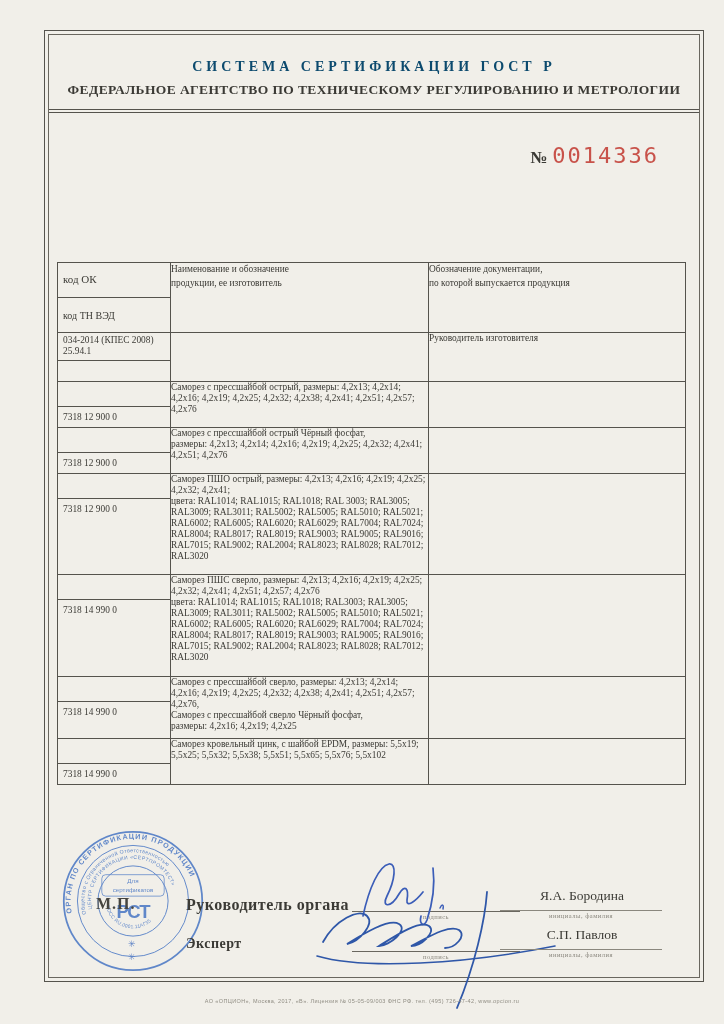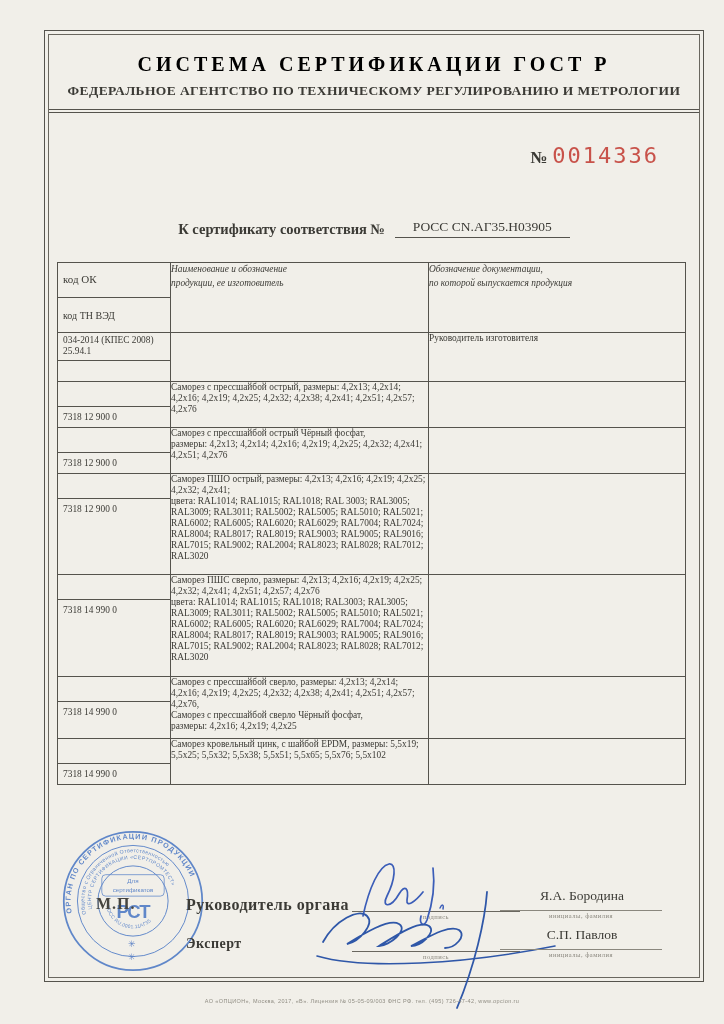--- a/index.html
+++ b/index.html
@@ -16,21 +16,21 @@
   .frame-inner{
     position:absolute;left:3px;top:3px;right:3px;bottom:3px;
     border:1px solid #6a675f;
   }
   .header-box{
     position:absolute;left:0;top:0;width:100%;height:74px;
     border-bottom:4px double #55534d;
     text-align:center;
   }
   .header-line1{
-    margin-top:18px;font-size:20px;font-weight:bold;letter-spacing:4px;color:#000000;
+    margin-top:24px;font-size:14px;font-weight:bold;letter-spacing:4px;color:#0c4a6e;
   }
   .header-line2{
     margin-top:7px;font-size:13.5px;font-weight:bold;letter-spacing:0.4px;color:#3b3a35;
   }
   .serial{
     position:absolute;right:40px;top:108px;white-space:nowrap;
   }
   .serial .no{font-size:17px;font-weight:bold;color:#3b3a35;margin-right:5px;}
   .serial .digits{
     font-family:"DejaVu Sans Mono",monospace;font-size:22px;letter-spacing:2px;
@@ -59,21 +59,21 @@
     border-collapse:collapse;table-layout:fixed;
   }
   table.products td,table.products th{
     border:1px solid #55534d;vertical-align:top;padding:0;
     font-size:9.4px;font-weight:normal;text-align:left;color:#3b3a35;
   }
   col.c1{width:113px;}col.c2{width:258px;}col.c3{width:257px;}
   .cell-pad{padding:2px 5px;white-space:pre-line;line-height:1.17;}
   .hdr-c2,.hdr-c3{
     text-align:center;vertical-align:middle;font-weight:bold;font-size:10.5px;
-    white-space:pre-line;line-height:1.45;font-style:italic;
+    white-space:pre-line;line-height:1.45;
   }
   .c1wrap{display:flex;flex-direction:column;min-height:100%;height:100%;}
   .c1top{min-height:20px;border-bottom:1px solid #55534d;padding:2px 5px;white-space:pre-line;line-height:1.2;}
   .c1bot{flex:1;display:flex;align-items:center;padding:2px 5px;min-height:16px;}
   .hdr-c1 .c1top{min-height:30px;font-size:11px;display:flex;align-items:center;}
   .hdr-c1 .c1bot{min-height:30px;font-size:10px;}
   tr.rA{height:43px;}tr.rB{height:42px;}tr.rC{height:33px;}
   tr.rD{height:101px;}tr.rE{height:102px;}tr.rF{height:62px;}tr.rG{height:41px;}
   .docs-cell{padding:4px 6px;font-size:9px;}
   .sign-block{position:absolute;left:0;top:0;width:724px;height:1024px;pointer-events:none;}
@@ -116,24 +116,20 @@
     <div class="header-box">
       <div class="header-line1">СИСТЕМА СЕРТИФИКАЦИИ ГОСТ Р</div>
       <div class="header-line2">ФЕДЕРАЛЬНОЕ АГЕНТСТВО ПО ТЕХНИЧЕСКОМУ РЕГУЛИРОВАНИЮ И МЕТРОЛОГИИ</div>
     </div>
 
     <div class="serial">
       <span class="no">№</span><span class="digits">0014336</span>
     </div>
 
 
-    <div class="cert-line">
-      <span>К сертификату соответствия №</span>
-      <span class="value">РОСС CN.АГ35.Н03905</span>
-    </div>
 
 
   </div>
 </div>
 
 <table class="products">
   <colgroup>
       <col class="c1">
       <col class="c2">
       <col class="c3">

